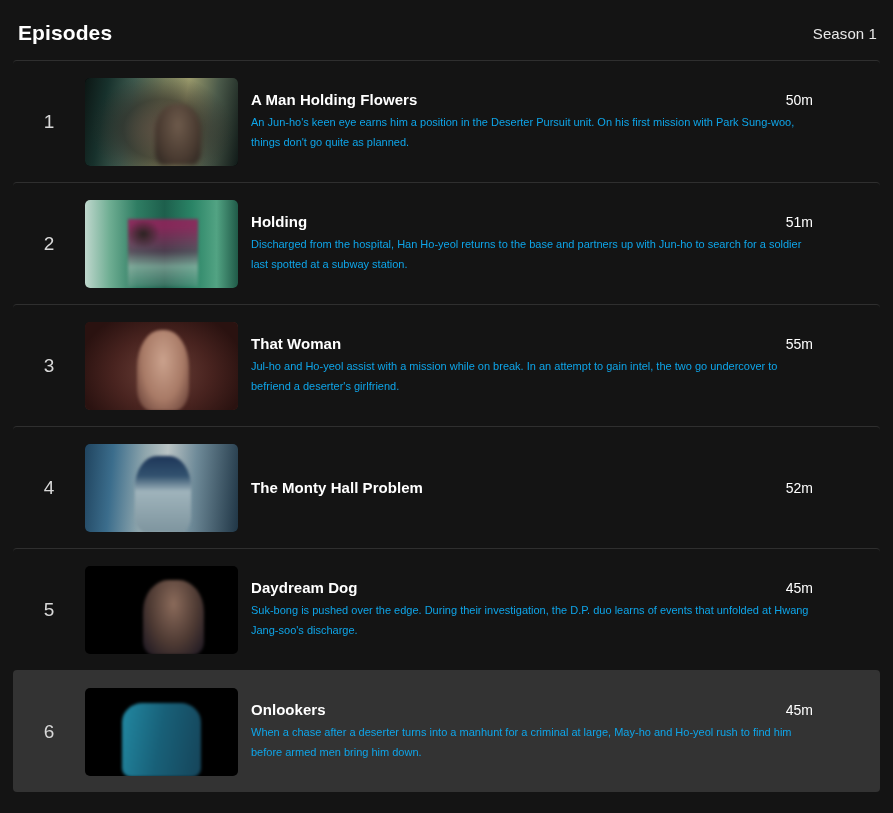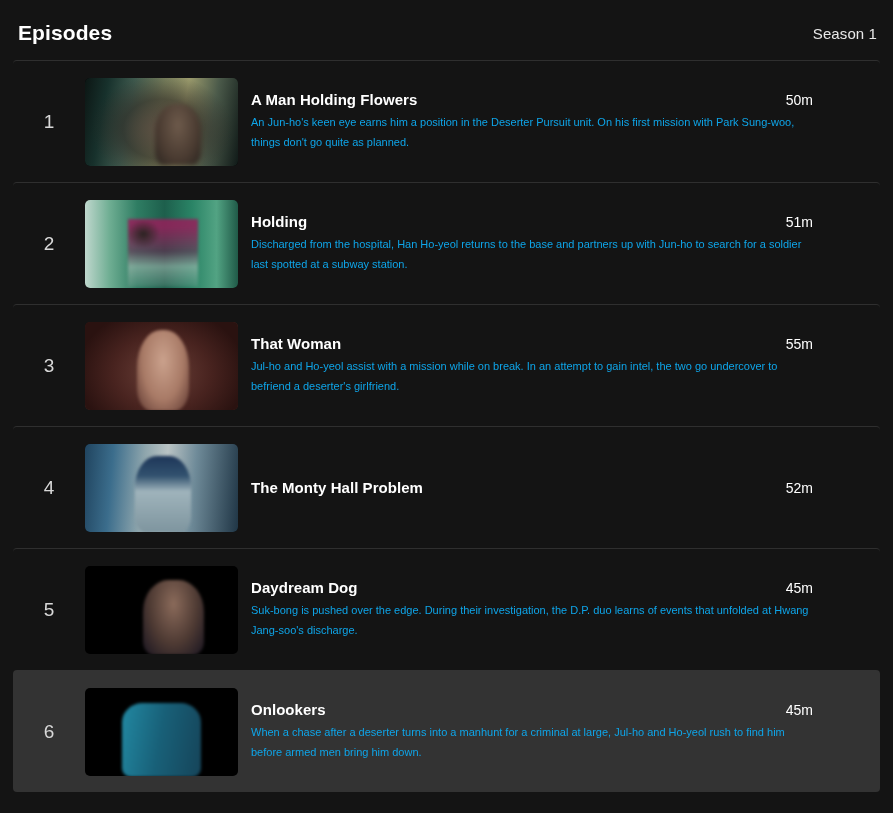--- a/index.html
+++ b/index.html
@@ -292,18 +292,18 @@
       <div class="episode-row is-active">
         <div class="episode-number">6</div>
         <div class="episode-thumb">
           <div class="art art-e6"></div>
         </div>
         <div class="episode-body">
           <div class="episode-title-line">
             <div class="episode-title">Onlookers</div>
             <div class="episode-duration">45m</div>
           </div>
-          <div class="episode-synopsis">When a chase after a deserter turns into a manhunt for a criminal at large, Jul-ho and Ho-yeol rush to find him before armed men bring him down.</div>
+          <div class="episode-synopsis">When a chase after a deserter turns into a manhunt for a criminal at large, May-ho and Ho-yeol rush to find him before armed men bring him down.</div>
         </div>
       </div>
     </div>
 
 </div>
 
 </body></html>

